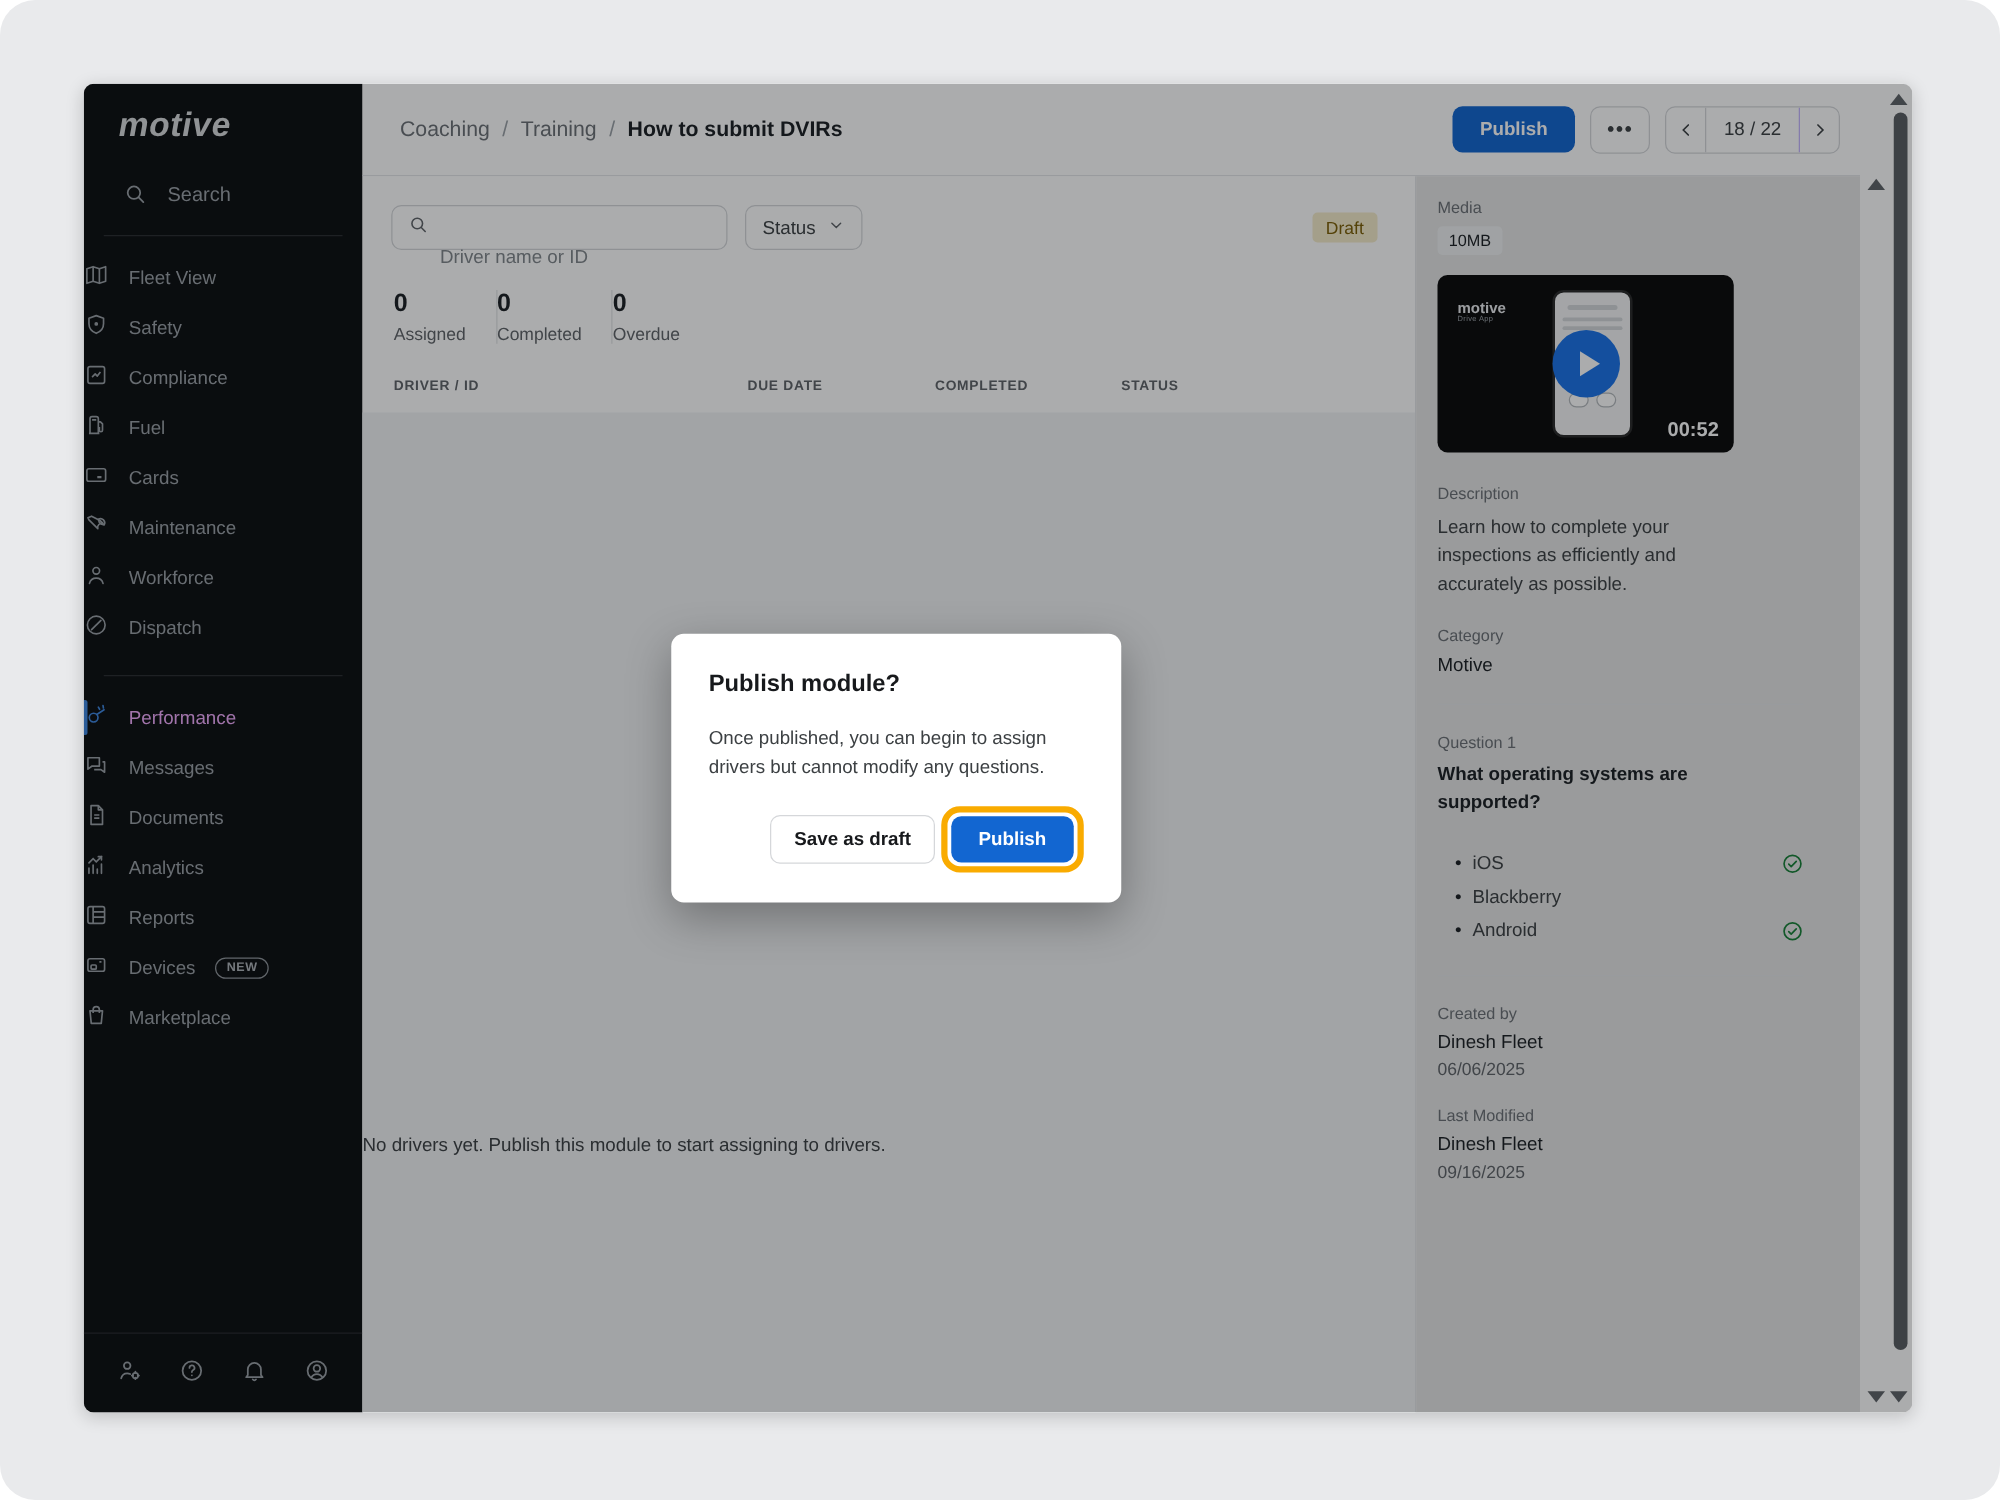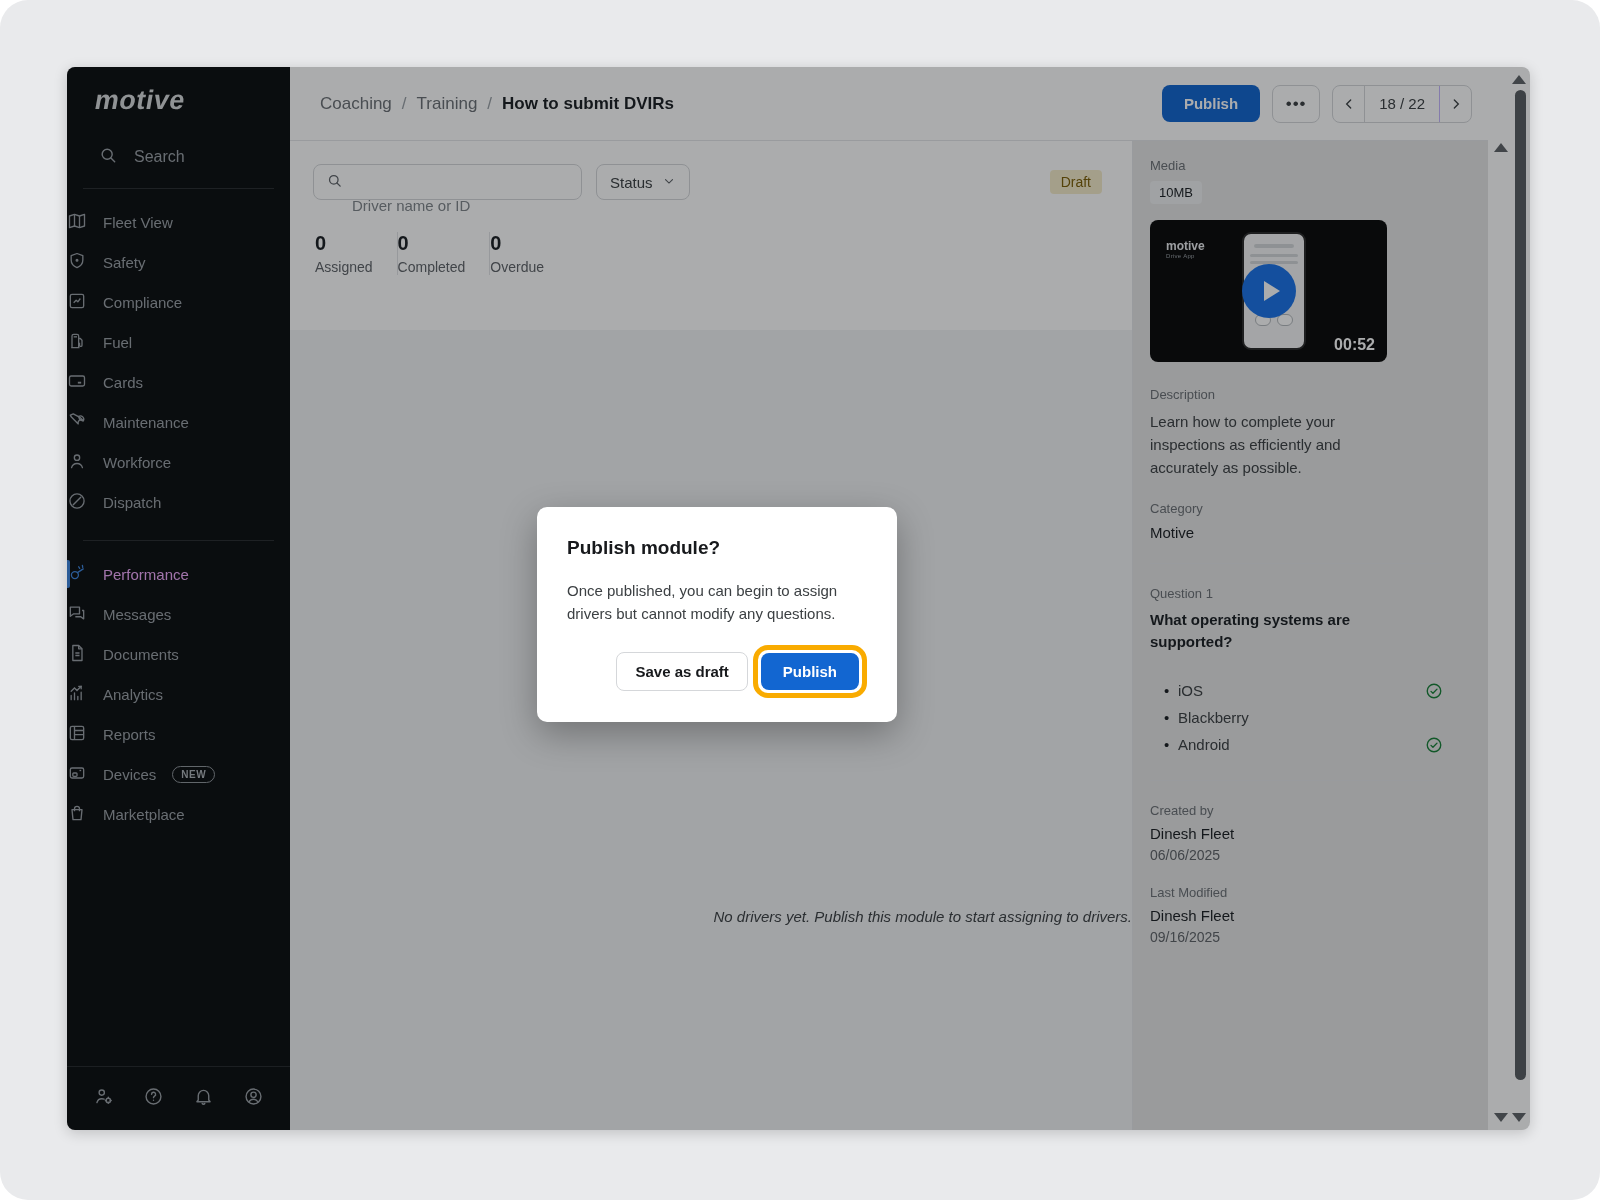--- a/index.html
+++ b/index.html
@@ -49,21 +49,21 @@
   .status-sel { display:flex; align-items:center; gap:9px; height:36px; border:1px solid #d5d7da; border-radius:8px; padding:0 13px; font-size:15px; color:#3c4043; cursor:pointer; background:#fff; }
   .draft-badge { margin-left:auto; background:#f5ecca; color:#7c5e06; font-size:14px; padding:4px 11px; border-radius:4px; }
   .stats { display:flex; align-items:flex-start; padding:32px 0 0 25px; }
   .stat { padding-right:24px; }
   .stat-sep { width:1px; background:#e1e3e5; align-self:stretch; }
   .stat .v { font-size:20px; font-weight:700; color:#1b1f23; }
   .stat .l { font-size:14px; color:#5f6368; margin-top:4px; }
   .thead { display:flex; padding:28px 0 12px 25px; font-size:11px; font-weight:700; letter-spacing:.6px; color:#5f6368; }
   .thead .c1 { width:283px; } .thead .c2 { width:150px; } .thead .c3 { width:149px; } .thead .c4 { flex:1; }
   .tbody { position:absolute; left:0; right:0; top:189px; bottom:0; background:#f2f3f5; }
-  .empty { position:absolute; left:0; width:100%; top:578px; text-align:right; font-size:15px; color:#3c4043;font-style:italic; }
+  .empty { position:absolute; left:0; width:100%; top:578px; text-align:left; font-size:15px; color:#3c4043; }
 
   
   .rpanel { position:absolute; left:1066px; top:74px; width:355px; bottom:0; background:#e5e5e5; padding:17px 28px 0 17px; }
   .lbl { font-size:13px; color:#6b7075; }
   .chip { display:inline-block; background:#eef0f1; color:#1b1f23; font-size:13px; padding:4px 9px; border-radius:4px; margin-top:8px; }
   .vthumb { position:relative; width:237px; height:142px; background:#0a0a0a; border-radius:8px; margin-top:16px; cursor:pointer; }
   .vbrand { position:absolute; left:16px; top:20px; color:#e8eaed; font-size:12px; font-weight:800; line-height:1.1; }
   .vbrand small { display:block; font-weight:400; font-size:6px; color:#9aa0a6; letter-spacing:.3px; }
   .phone { position:absolute; left:92px; top:12px; width:64px; height:118px; background:#f4f5f6; border:2px solid #2a2a2a; border-radius:9px; }
   .phone i { display:block; background:#d4d7da; border-radius:2px; }
@@ -324,20 +324,26 @@
           <div class="v">0</div>
           <div class="l">Completed</div>
         </div>
         <div class="stat-sep"></div>
         <div class="stat">
           <div class="v">0</div>
           <div class="l">Overdue</div>
         </div>
       </div>
 
+      <div class="thead">
+        <span class="c1">DRIVER / ID</span>
+        <span class="c2">DUE DATE</span>
+        <span class="c3">COMPLETED</span>
+        <span class="c4">STATUS</span>
+      </div>
 
       <div class="tbody">
         <div class="empty">No drivers yet. Publish this module to start assigning to drivers.</div>
       </div>
     </section>
 
     <aside class="rpanel">
       <div class="lbl">Media</div>
       <span class="chip">10MB</span>
 

